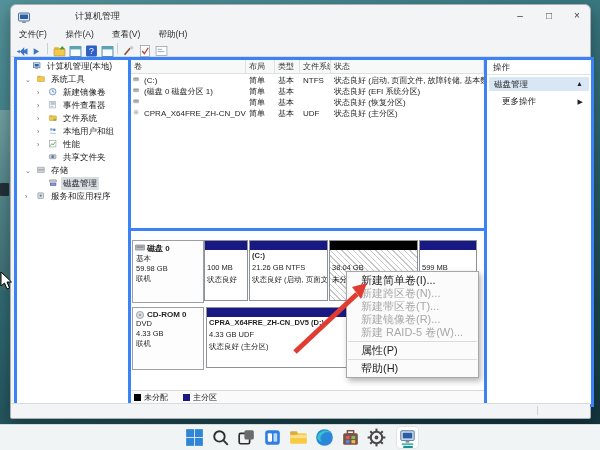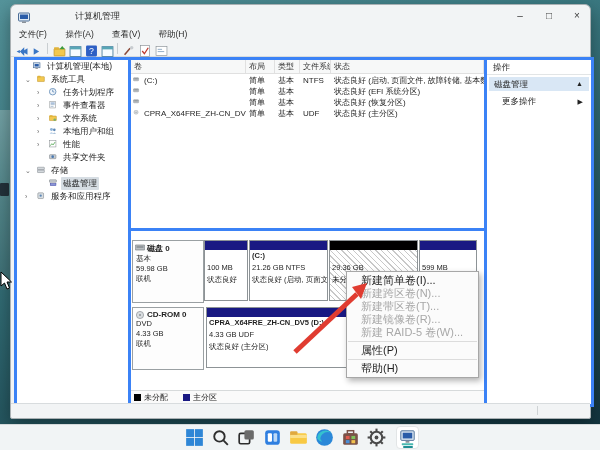--- a/index.html
+++ b/index.html
@@ -183,21 +183,21 @@
             <rect x="0.5" y="1" width="4" height="2" rx="0.5" fill="#e0b23a"></rect>
           </svg></span>
         <span class="tlabel" style="left: 32px; padding: 0px 2px;">系统工具</span>
       </div>
       <div class="tree-row">
         <span class="chev" style="left: 20px;">›</span>
         <span class="ticon" style="left: 32px;"><svg width="100%" height="100%" viewBox="0 0 11 11" preserveAspectRatio="xMidYMid meet">
             <circle cx="4.5" cy="4.5" r="4" fill="#eef4fa" stroke="#3c6ea5" stroke-width="0.8"></circle>
             <path d="M4.5,4.5 L4.5,2 M4.5,4.5 L6.5,5" stroke="#3c6ea5" stroke-width="0.8"></path>
           </svg></span>
-        <span class="tlabel" style="left: 44px; padding: 0px 2px;">任务计划程序</span>
+        <span class="tlabel" style="left: 44px; padding: 0px 2px;">新建镜像卷</span>
       </div>
       <div class="tree-row">
         <span class="chev" style="left: 20px;">›</span>
         <span class="ticon" style="left: 32px;"><svg width="100%" height="100%" viewBox="0 0 11 11" preserveAspectRatio="xMidYMid meet">
             <rect x="1" y="0.5" width="7" height="8" fill="#fff" stroke="#7d8488" stroke-width="0.6"></rect>
             <rect x="2" y="2" width="5" height="1" fill="#4a78b0"></rect>
             <rect x="2" y="4" width="5" height="1" fill="#9fb6cc"></rect>
             <rect x="2" y="6" width="3.5" height="1" fill="#9fb6cc"></rect>
           </svg></span>
         <span class="tlabel" style="left: 44px; padding: 0px 2px;">事件查看器</span>
@@ -275,20 +275,21 @@
           <div class="lcell" style="left: 118px; width: 26px;">简单</div>
           <div class="lcell" style="left: 147px; width: 22px;">基本</div>
           <div class="lcell" style="left: 172px; width: 28px;">NTFS</div>
           <div class="lcell" style="left: 203px; width: 150px;">状态良好 (启动, 页面文件, 故障转储, 基本数据分</div>
           <span class="vicon" style="left: 2px;"><svg width="100%" height="100%" viewBox="0 0 11 11" preserveAspectRatio="xMidYMid meet">
               <rect x="0" y="1" width="8" height="5" rx="1" fill="#b9bec2" stroke="#6d7377" stroke-width="0.5"></rect>
               <rect x="1.2" y="2.5" width="5.6" height="0.9" fill="#6d7377"></rect>
             </svg></span>
         </div>
         <div class="lrow" style="top: 26px;">
+          <div class="lcell" style="left: 13px; width: 102px;">(磁盘 0 磁盘分区 1)</div>
           <div class="lcell" style="left: 118px; width: 26px;">简单</div>
           <div class="lcell" style="left: 147px; width: 22px;">基本</div>
           <div class="lcell" style="left: 172px; width: 28px;"></div>
           <div class="lcell" style="left: 203px; width: 150px;">状态良好 (EFI 系统分区)</div>
           <span class="vicon" style="left: 2px;"><svg width="100%" height="100%" viewBox="0 0 11 11" preserveAspectRatio="xMidYMid meet">
               <rect x="0" y="1" width="8" height="5" rx="1" fill="#b9bec2" stroke="#6d7377" stroke-width="0.5"></rect>
               <rect x="1.2" y="2.5" width="5.6" height="0.9" fill="#6d7377"></rect>
             </svg></span>
         </div>
         <div class="lrow" style="top: 37px;">
@@ -339,21 +340,21 @@
         </div>
         <div class="part" style="left: 118px; top: 9px; width: 79px; height: 61px;">
           <div class="pbar" style="background: rgb(25, 25, 131);"></div>
           <div class="ptxt ptitle">(C:)</div>
           <div class="ptxt">21.26 GB NTFS</div>
           <div class="ptxt">状态良好 (启动, 页面文件</div>
         </div>
         <div class="part hatch" style="left: 198px; top: 9px; width: 89px; height: 61px;">
           <div class="pbar" style="background: rgb(0, 0, 0);"></div>
           <div class="ptxt ptitle">&nbsp;</div>
-          <div class="ptxt">29.36 GB</div>
+          <div class="ptxt">38.04 GB</div>
           <div class="ptxt">未分配</div>
         </div>
         <div class="part" style="left: 288px; top: 9px; width: 58px; height: 61px;">
           <div class="pbar" style="background: rgb(25, 25, 131);"></div>
           <div class="ptxt ptitle">&nbsp;</div>
           <div class="ptxt">599 MB</div>
           <div class="ptxt">&nbsp;</div>
         </div>
       </div>
 

